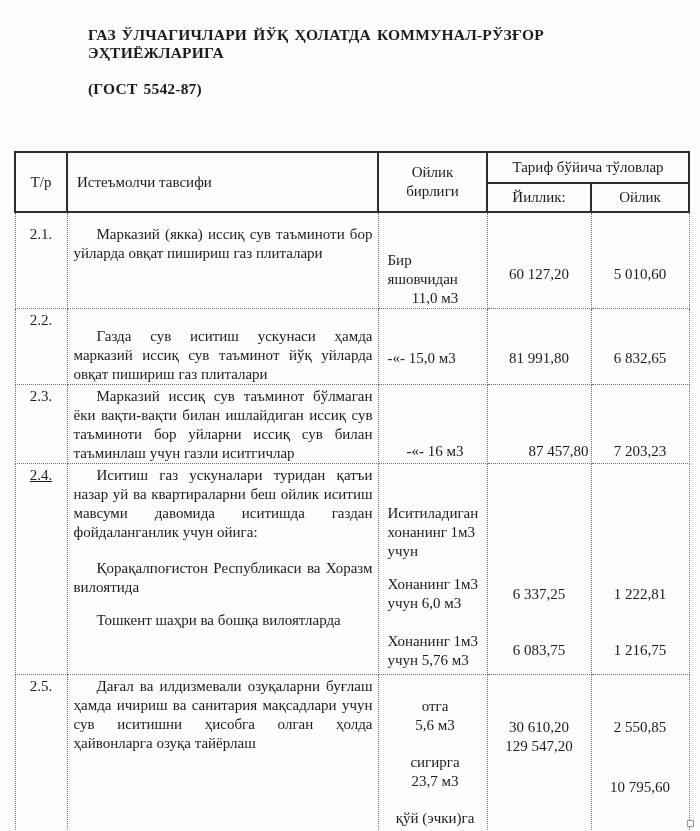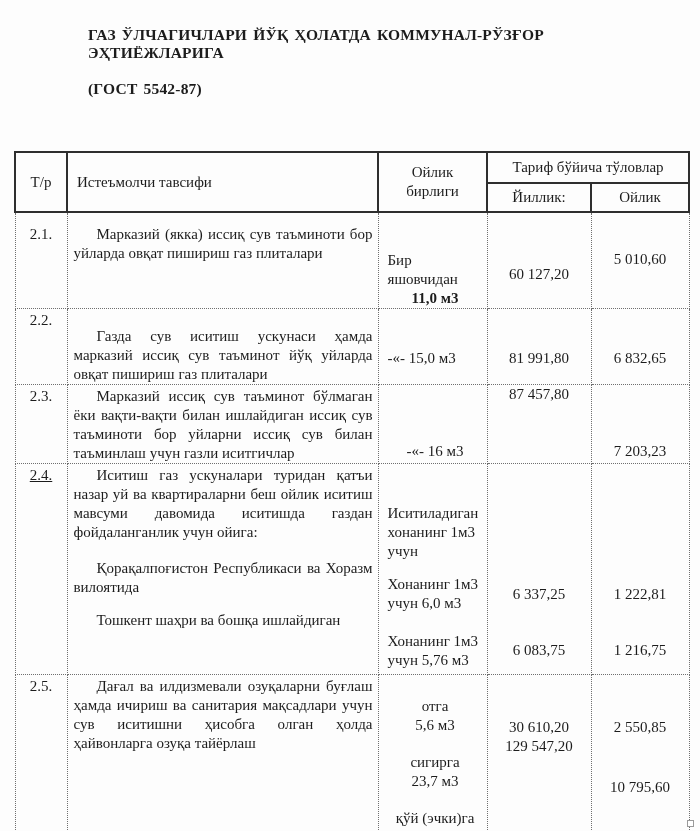--- a/index.html
+++ b/index.html
@@ -105,27 +105,27 @@
         <tr style="height: 92px;">
           <td class="col-no">
             <div class="blk a-center" style="margin-top: 12px;">2.1.</div>
           </td>
           <td class="col-desc">
             <div class="blk a-justify ind" style="margin-top: 12px;">Марказий (якка) иссиқ сув таъминоти бор уйларда овқат пишириш газ плиталари</div>
           </td>
           <td class="col-unit">
             <div class="blk a-left" style="margin-top: 38px;">Бир
 яшовчидан</div>
-            <div class="blk a-center" style="margin-top: 0px; font-weight: bold;">11,0 м3</div>
+            <div class="blk a-center" style="margin-top: 0px;">11,0 м3</div>
           </td>
           <td class="col-yearly">
             <div class="blk a-center" style="margin-top: 52px;">60 127,20</div>
           </td>
           <td class="col-monthly">
-            <div class="blk a-center" style="margin-top: 37px; text-align: center;">5 010,60</div>
+            <div class="blk a-center" style="margin-top: 52px; text-align: center;">5 010,60</div>
           </td>
         </tr>
         <tr style="height: 60px;">
           <td class="col-no">
             <div class="blk a-center" style="margin-top: 2px;">2.2.</div>
           </td>
           <td class="col-desc">
             <div class="blk a-justify ind" style="margin-top: 18px;">Газда сув иситиш ускунаси ҳамда марказий иссиқ сув таъминот йўқ уйларда овқат пишириш газ плиталари</div>
           </td>
           <td class="col-unit">
@@ -142,34 +142,34 @@
           <td class="col-no">
             <div class="blk a-center" style="margin-top: 2px;">2.3.</div>
           </td>
           <td class="col-desc">
             <div class="blk a-justify ind" style="margin-top: 2px;">Марказий иссиқ сув таъминот бўлмаган ёки вақти-вақти билан ишлайдиган иссиқ сув таъминоти бор уйларни иссиқ сув билан таъминлаш учун газли иситгичлар</div>
           </td>
           <td class="col-unit">
             <div class="blk a-left" style="margin-top: 57px; text-align: center;">-«-  16 м3</div>
           </td>
           <td class="col-yearly">
-            <div class="blk a-center" style="">87 457,80</div>
+            <div class="blk a-center" style="margin-top: 57px; text-align: right;">87 457,80</div>
           </td>
           <td class="col-monthly">
             <div class="blk a-center" style="margin-top: 57px;">7 203,23</div>
           </td>
         </tr>
         <tr style="height: 211px;">
           <td class="col-no">
             <div class="blk a-center" style="margin-top: 2px; text-decoration: underline;">2.4.</div>
           </td>
           <td class="col-desc">
             <div class="blk a-justify ind" style="margin-top: 2px;">Иситиш газ ускуналари туридан қатъи назар уй ва квартираларни беш ойлик иситиш мавсуми давомида иситишда газдан фойдаланганлик учун ойига:</div>
             <div class="blk a-justify ind" style="margin-top: 17px;">Қорақалпоғистон Республикаси ва Хоразм вилоятида</div>
-            <div class="blk a-left ind" style="margin-top: 14px;">Тошкент шаҳри ва бошқа ишлайдиган</div>
+            <div class="blk a-left ind" style="margin-top: 14px;">Тошкент шаҳри ва бошқа вилоятларда</div>
           </td>
           <td class="col-unit">
             <div class="blk a-left" style="margin-top: 40px;">Иситиладиган
 хонанинг 1м3
 учун</div>
             <div class="blk a-left" style="margin-top: 14px;">Хонанинг 1м3
 учун 6,0 м3</div>
             <div class="blk a-left" style="margin-top: 19px;">Хонанинг 1м3
 учун 5,76 м3</div>
           </td>

